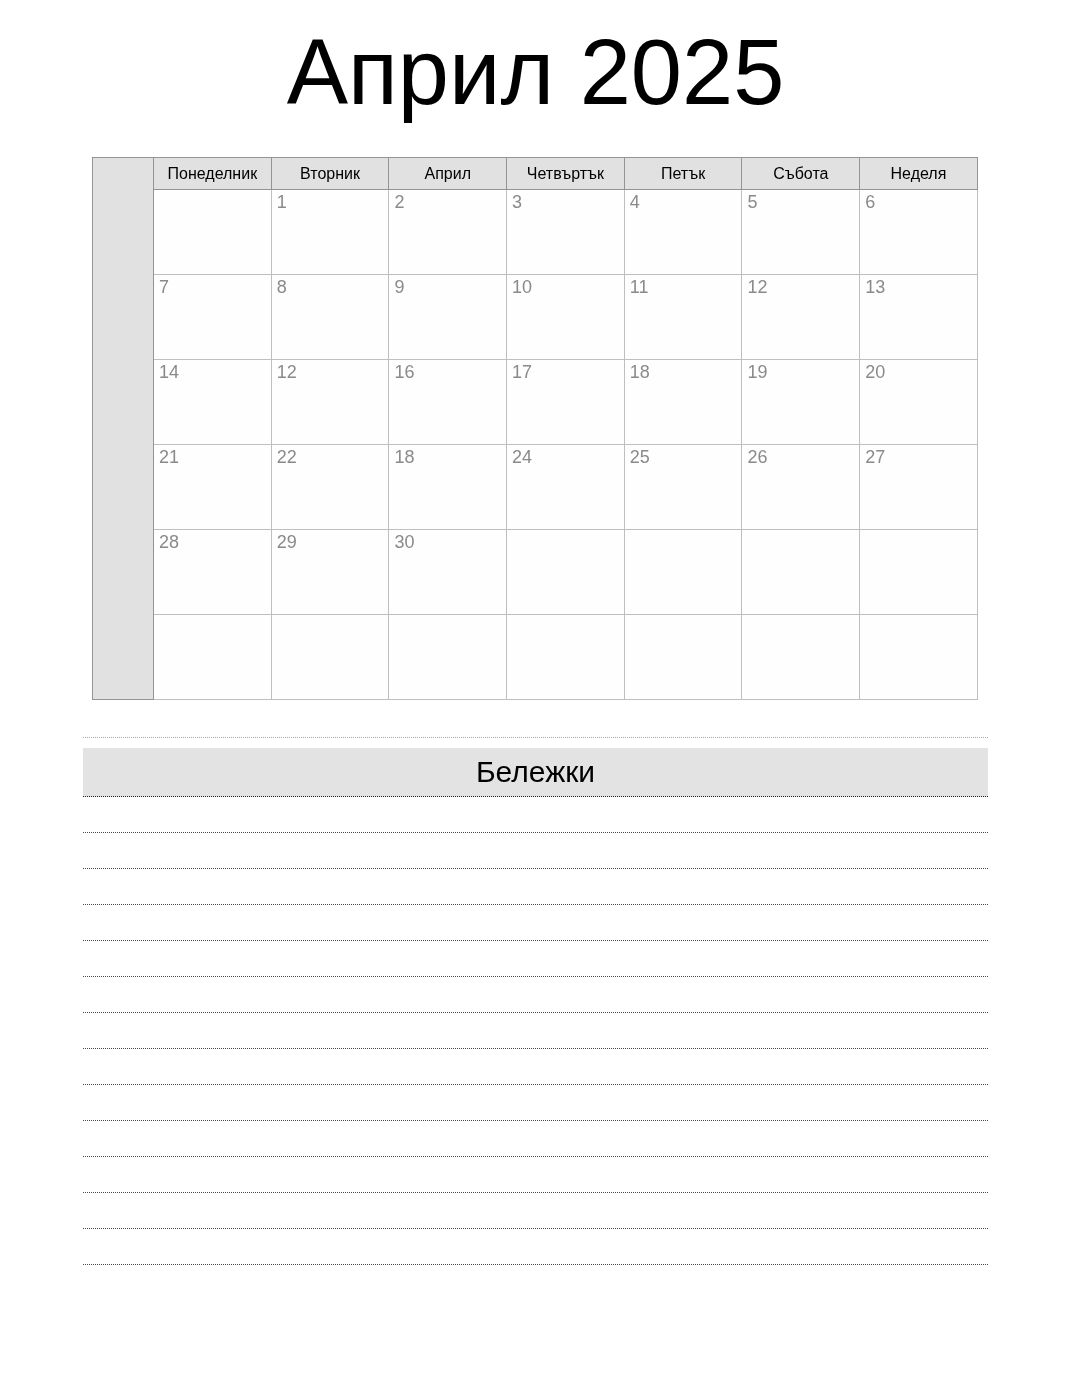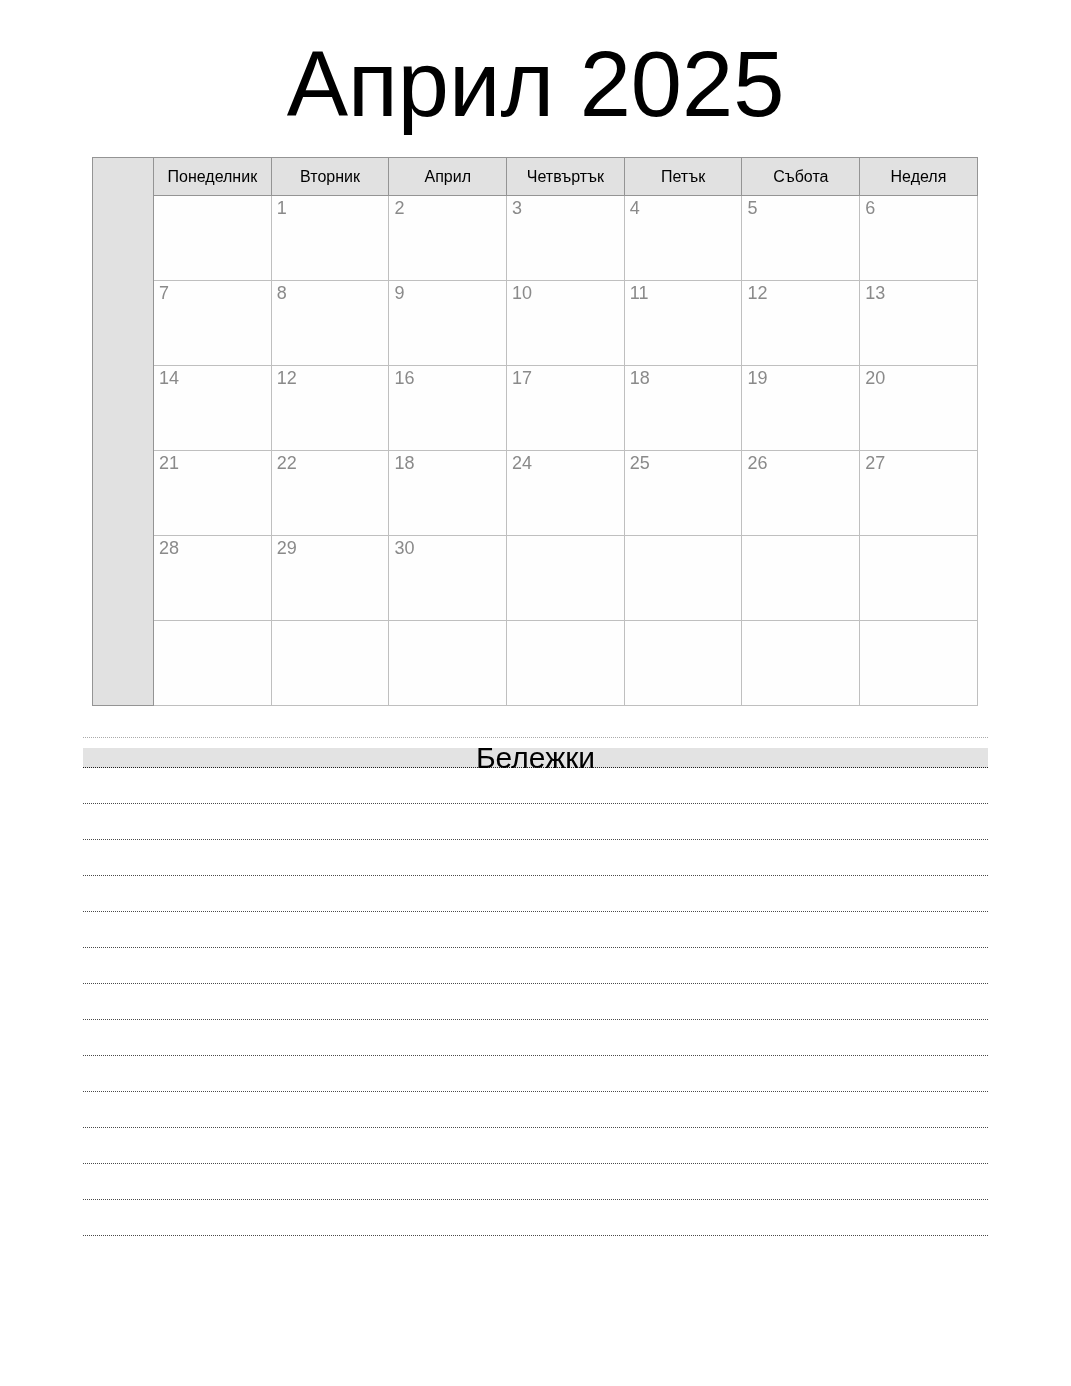--- a/index.html
+++ b/index.html
@@ -10,21 +10,21 @@
     width: 1071px;
     height: 1386px;
     background: #ffffff;
     overflow: hidden;
     margin: 0 auto;
   }
 
   
   .cal-title {
     position: absolute;
-    top: 32px;
+    top: 20px;
     left: 0;
     right: 0;
     text-align: center;
     font-size: 92px;
     font-weight: 400;
     color: #000000;
     line-height: 1.15;
     letter-spacing: 0px;
   }
 
@@ -41,21 +41,21 @@
   table.calendar col.left { width: 61px; }
   table.calendar col.day { width: 117.7px; }
   table.calendar th {
     background: #e1e1e1;
     border: 1px solid #949494;
     font-size: 16px;
     font-weight: 400;
     color: #000000;
     text-align: center;
     vertical-align: middle;
-    height: 38px;
+    height: 32px;
   }
   table.calendar td.left-col {
     background: #e1e1e1;
     border: 1px solid #949494;
   }
   table.calendar td.day-cell {
     background: #fefefe;
     border: 1px solid #bfbfbf;
     height: 85px;
     vertical-align: top;
@@ -83,21 +83,21 @@
     left: 83px;
     top: 737px;
     width: 905px;
   }
   .notes-top-rule {
     height: 0;
     border-top: 1px dotted #aaaaaa;
     margin-bottom: 10px;
   }
   .notes-header {
-    height: 20px;
+    height: 49px;
     background: #e3e3e3;
     border-bottom: 1px dotted #222222;
     display: flex;
     align-items: center;
     justify-content: center;
   }
   .notes-title {
     font-size: 30px;
     font-weight: 400;
     color: #000000;

